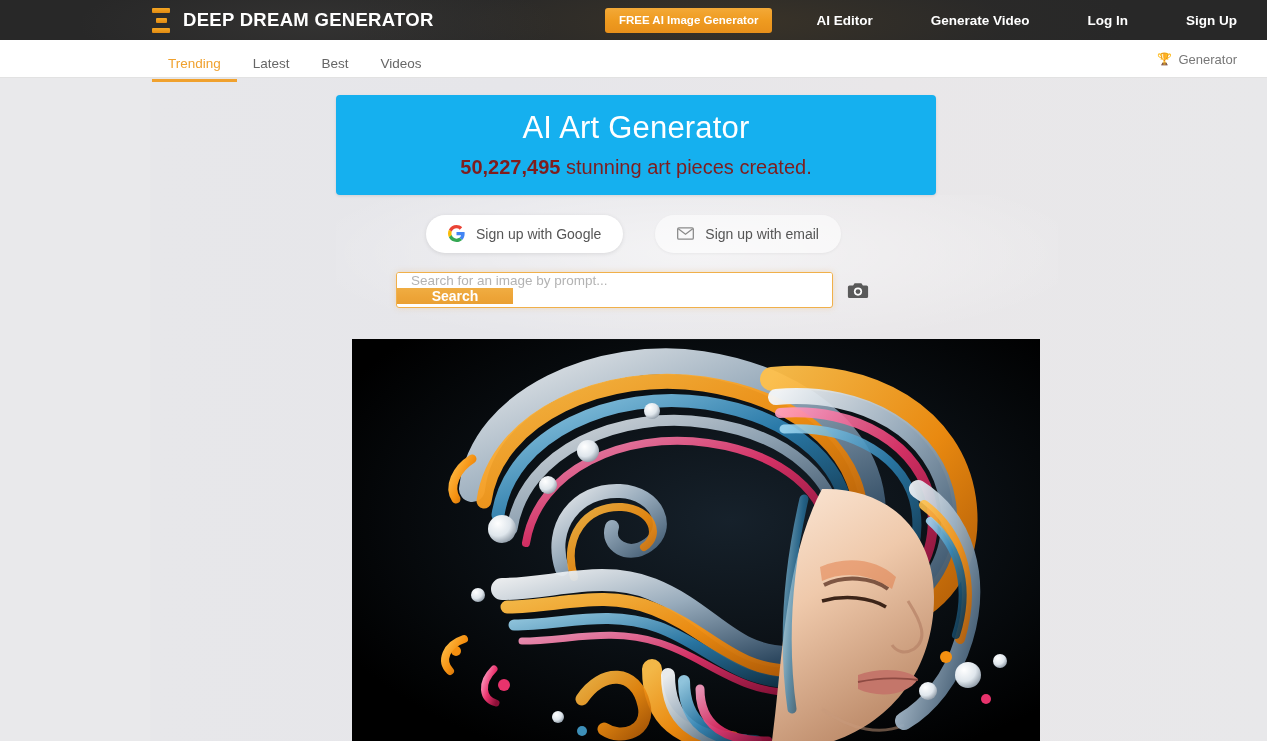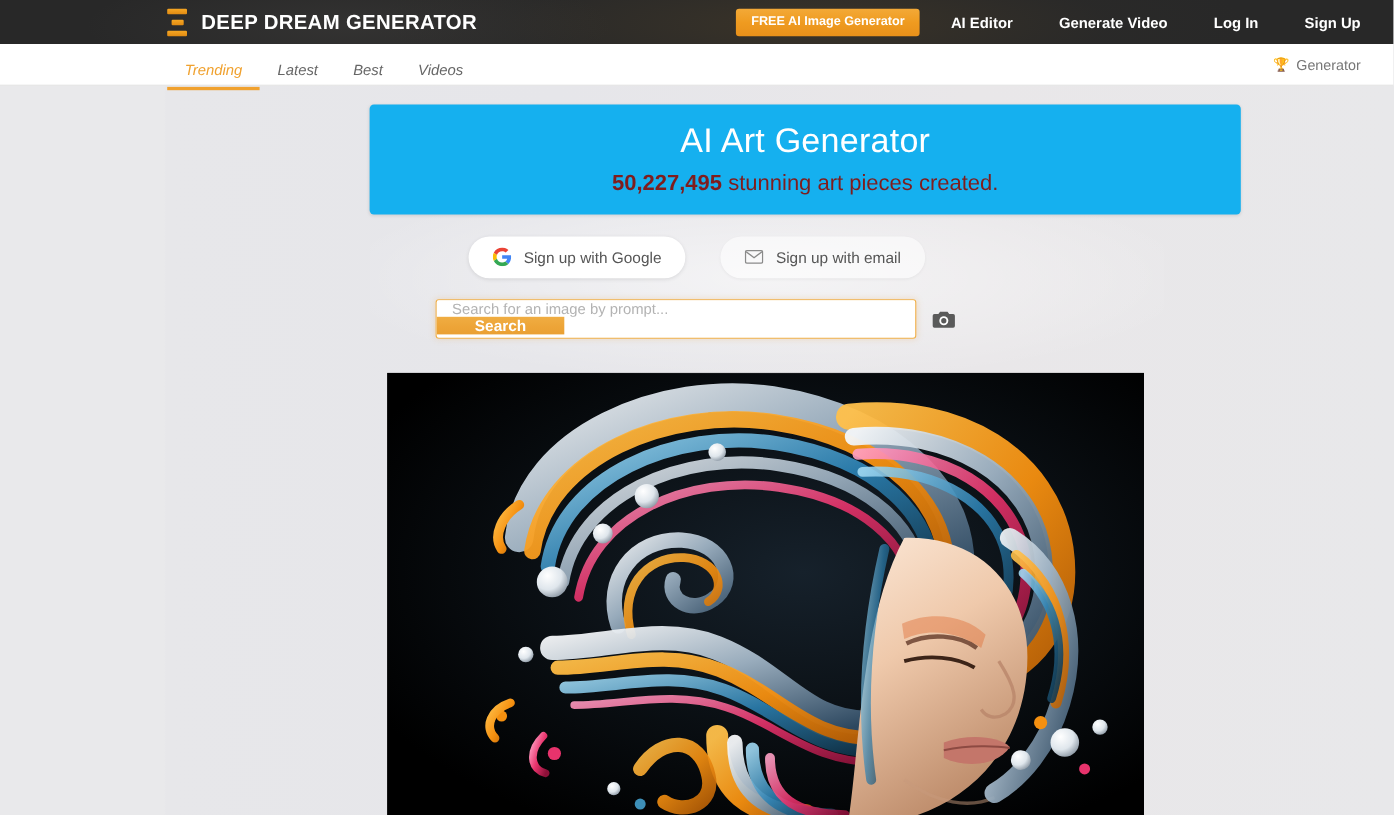--- a/index.html
+++ b/index.html
@@ -63,21 +63,21 @@
     white-space: nowrap;
   }
 
   .nav-right {
     position: absolute;
     right: 0px;
     top: 0;
     height: 40px;
     display: flex;
     align-items: center;
-    gap: 0px;
+    gap: 16px;
   }
   .free-btn {
     background: linear-gradient(to bottom, #f3a937 0%, #ef9b20 50%, #e8901a 100%);
     color: #ffffff;
     font-size: 11.5px;
     font-weight: bold;
     padding: 6px 14px 7px;
     border-radius: 3px;
     white-space: nowrap;
     cursor: pointer;
@@ -114,21 +114,20 @@
     align-items: center;
     gap: 0px;
   }
   .tab {
     position: relative;
     font-size: 13.5px;
     color: #666666;
     cursor: pointer;
     padding: 20px 16px 11px;
     white-space: nowrap;
-    font-style: italic;
   }
   .tab.active { color: #f0a12e; }
   .tab.active::after {
     content: "";
     position: absolute;
     left: 0; right: 0; bottom: 0;
     height: 3px;
     background: #f0a12e;
   }
   .dreamers {
@@ -140,21 +139,21 @@
     gap: 6px;
     cursor: pointer;
   }
   .dreamers-label { font-size: 13px; color: #777777; white-space: nowrap; }
   .trophy { font-size: 12px; color: #f0a12e; line-height: 1; }
 
   
   .hero {
     position: absolute;
     left: 336px; top: 95px;
-    width: 792px; height: 100px;
+    width: 600px; height: 100px;
     background: #15b0ef;
     border-radius: 4px;
     display: flex;
     flex-direction: column;
     align-items: center;
     justify-content: center;
     box-shadow: 0 1px 3px rgba(0,0,0,0.10);
     z-index: 10;
     text-align: right;
   }

